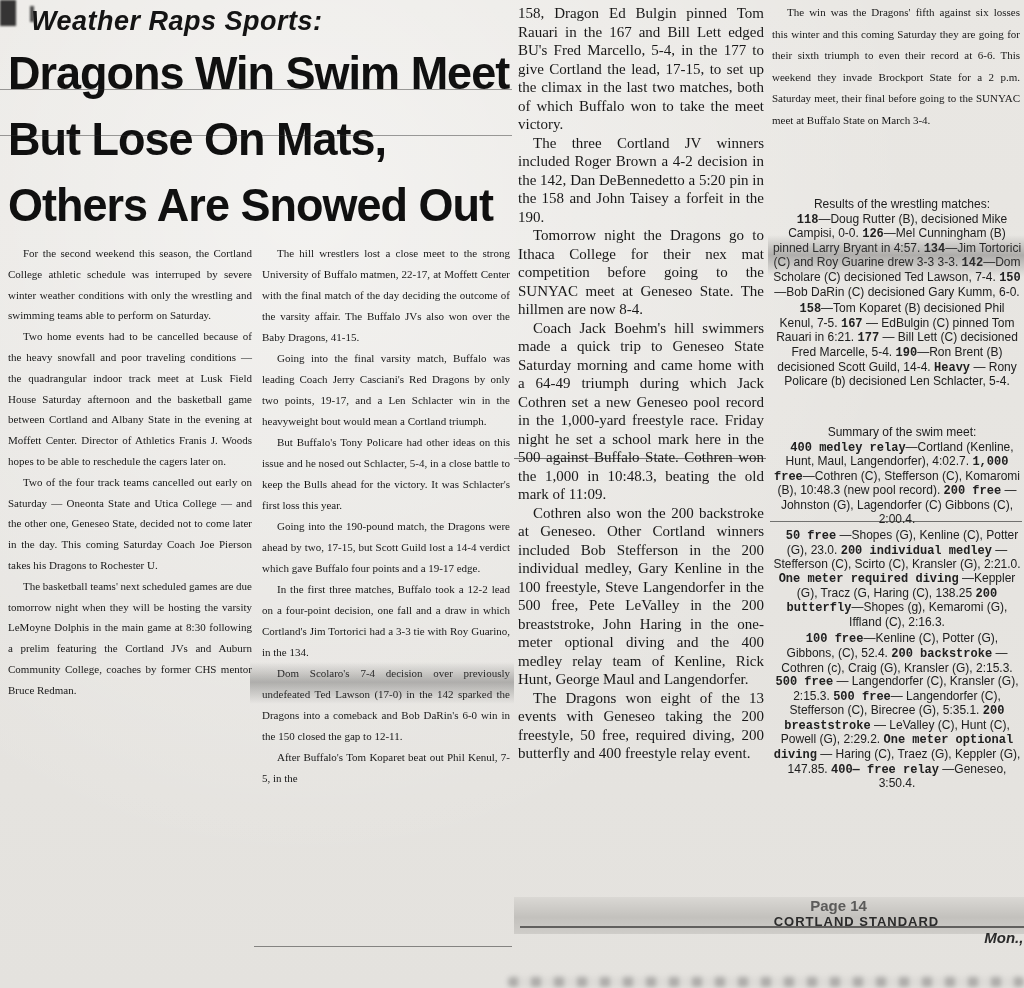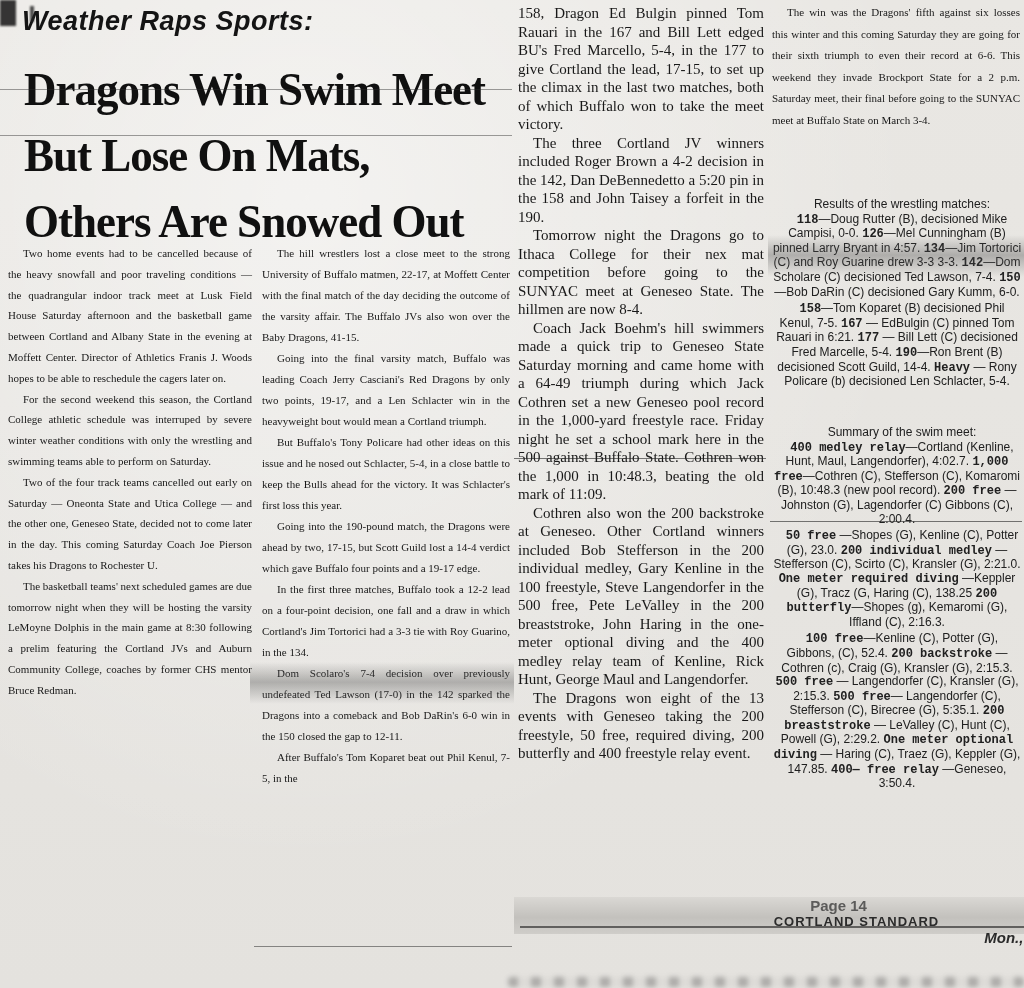--- a/index.html
+++ b/index.html
@@ -8,30 +8,30 @@
     width:1024px;height:988px;
     background:
       radial-gradient(ellipse at 30% 20%, rgba(255,255,255,0.5), rgba(0,0,0,0) 60%),
       linear-gradient(#e9e7e3,#e4e2de);
     overflow:hidden;
     font-family:"Liberation Serif", serif;
     color:#1b1b1b;
   }
   
   .kicker{
-    position:absolute;left:22px;top:6px;
+    position:absolute;left:31px;top:6px;
     font-family:"Liberation Sans",sans-serif;
     font-weight:bold;font-style:italic;
     font-size:27px;letter-spacing:0.5px;color:#141414;
   }
   .headline{
     position:absolute;left:8px;top:40px;width:502px;
-    font-family:Liberation Serif, serif;
+    font-family:Liberation Sans, sans-serif;
     font-weight:bold;font-size:45px;line-height:66px;
-    letter-spacing:-1px;color:#101010;margin:16px;
+    letter-spacing:-1px;color:#101010;margin:0;
   }
   .headline span{display:block;transform:scaleY(1.04);}
   
   .col{
     position:absolute;text-align:justify;
     font-size:11px;line-height:20.8px;color:#181818;
   }
   .col p{margin:0;text-indent:15px;}
   .col-1{left:8px;top:243px;width:244px;}
   .col-2{left:262px;top:243px;width:248px;line-height:21px;}
@@ -92,22 +92,22 @@
 
   <div class="kicker">Weather Raps Sports:</div>
 
   <h1 class="headline">
     <span>Dragons Win Swim Meet</span>
     <span>But Lose On Mats,</span>
     <span>Others Are Snowed Out</span>
   </h1>
 
   <div class="col col-1">
+      <p>For the second weekend this season, the Cortland College athletic schedule was interruped by severe winter weather conditions with only the wrestling and swimming teams able to perform on Saturday.</p>
       <p>Two home events had to be cancelled because of the heavy snowfall and poor traveling conditions — the quadrangular indoor track meet at Lusk Field House Saturday afternoon and the basketball game between Cortland and Albany State in the evening at Moffett Center. Director of Athletics Franis J. Woods hopes to be able to reschedule the cagers later on.</p>
-      <p>For the second weekend this season, the Cortland College athletic schedule was interruped by severe winter weather conditions with only the wrestling and swimming teams able to perform on Saturday.</p>
       <p>Two of the four track teams cancelled out early on Saturday — Oneonta State and Utica College — and the other one, Geneseo State, decided not to come later in the day. This coming Saturday Coach Joe Pierson takes his Dragons to Rochester U.</p>
       <p>The basketball teams' next scheduled games are due tomorrow night when they will be hosting the varsity LeMoyne Dolphis in the main game at 8:30 following a prelim featuring the Cortland JVs and Auburn Community College, coaches by former CHS mentor Bruce Redman.</p>
     </div>
   <div class="col col-2">
       <p>The hill wrestlers lost a close meet to the strong University of Buffalo matmen, 22-17, at Moffett Center with the final match of the day deciding the outcome of the varsity affair. The Buffalo JVs also won over the Baby Dragons, 41-15.</p>
       <p>Going into the final varsity match, Buffalo was leading Coach Jerry Casciani's Red Dragons by only two points, 19-17, and a Len Schlacter win in the heavyweight bout would mean a Cortland triumph.</p>
       <p>But Buffalo's Tony Policare had other ideas on this issue and he nosed out Schlacter, 5-4, in a close battle to keep the Bulls ahead for the victory. It was Schlacter's first loss this year.</p>
       <p>Going into the 190-pound match, the Dragons were ahead by two, 17-15, but Scott Guild lost a 14-4 verdict which gave Buffalo four points and a 19-17 edge.</p>
       <p>In the first three matches, Buffalo took a 12-2 lead on a four-point decision, one fall and a draw in which Cortland's Jim Tortorici had a 3-3 tie with Roy Guarino, in the 134.</p>
       <p>Dom Scolaro's 7-4 decision over previously undefeated Ted Lawson (17-0) in the 142 sparked the Dragons into a comeback and Bob DaRin's 6-0 win in the 150 closed the gap to 12-11.</p>

